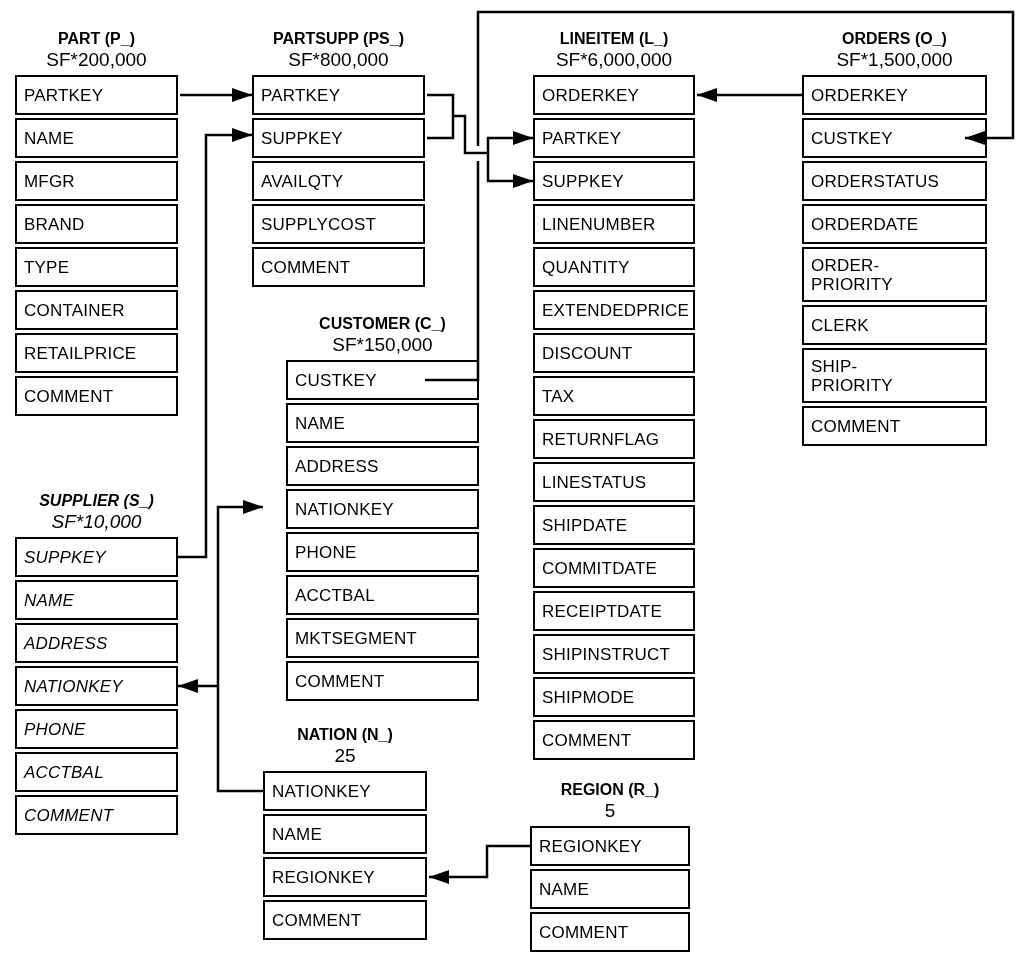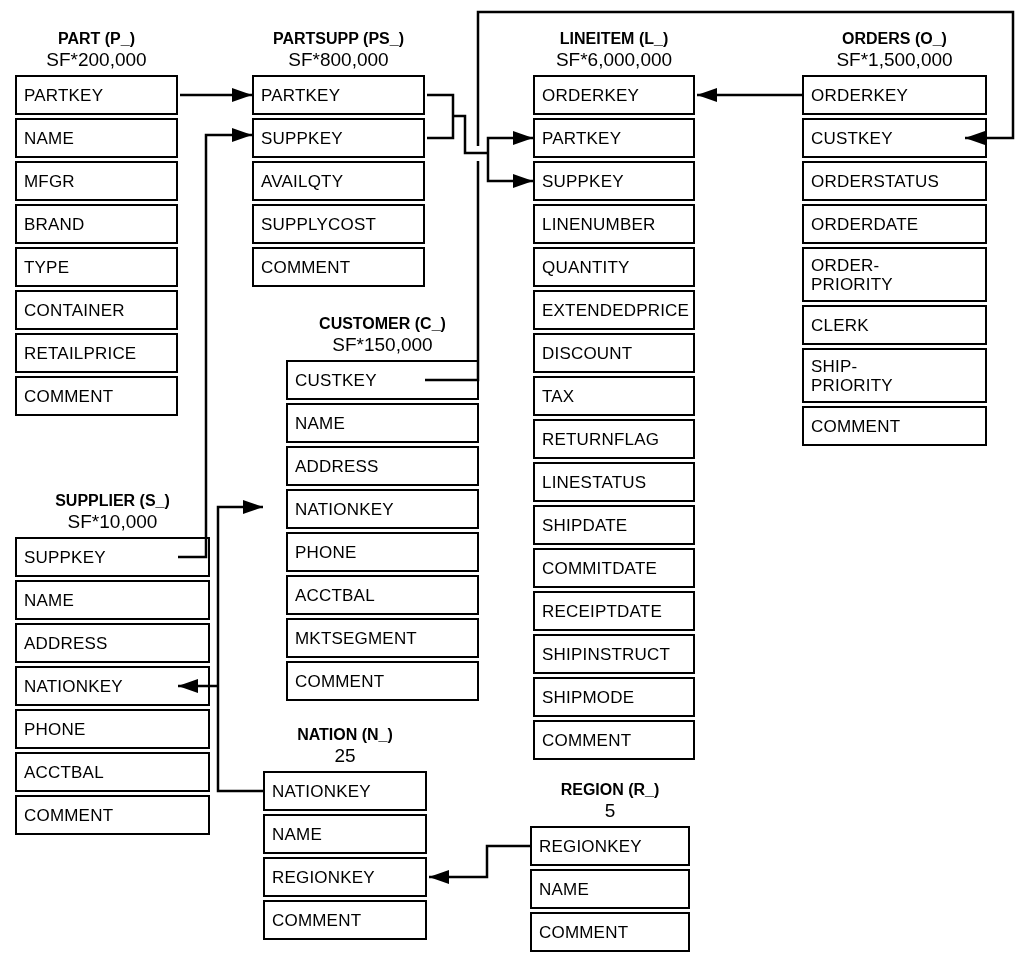--- a/index.html
+++ b/index.html
@@ -51,21 +51,21 @@
   .row.tall {
     height: 55px;
     white-space: pre-line;
   }
   
   #t-part     { left: 15px;  top: 28px;  width: 163px; }
   #t-partsupp { left: 252px; top: 28px;  width: 173px; }
   #t-lineitem { left: 533px; top: 28px;  width: 162px; }
   #t-orders   { left: 802px; top: 28px;  width: 185px; }
   #t-customer { left: 274px; top: 313px; width: 193px; margin-left: 12px; }
-  #t-supplier { left: 15px;  top: 490px; width: 195px; }
+  #t-supplier { left: 15px;  top: 490px; width: 163px; font-style: italic; }
   #t-nation   { left: 263px; top: 724px; width: 164px; }
   #t-region   { left: 530px; top: 779px; width: 160px; }
   #wires {
     position: absolute;
     left: 0;
     top: 0;
     pointer-events: none;
   }
   #wires path {
     fill: none;

